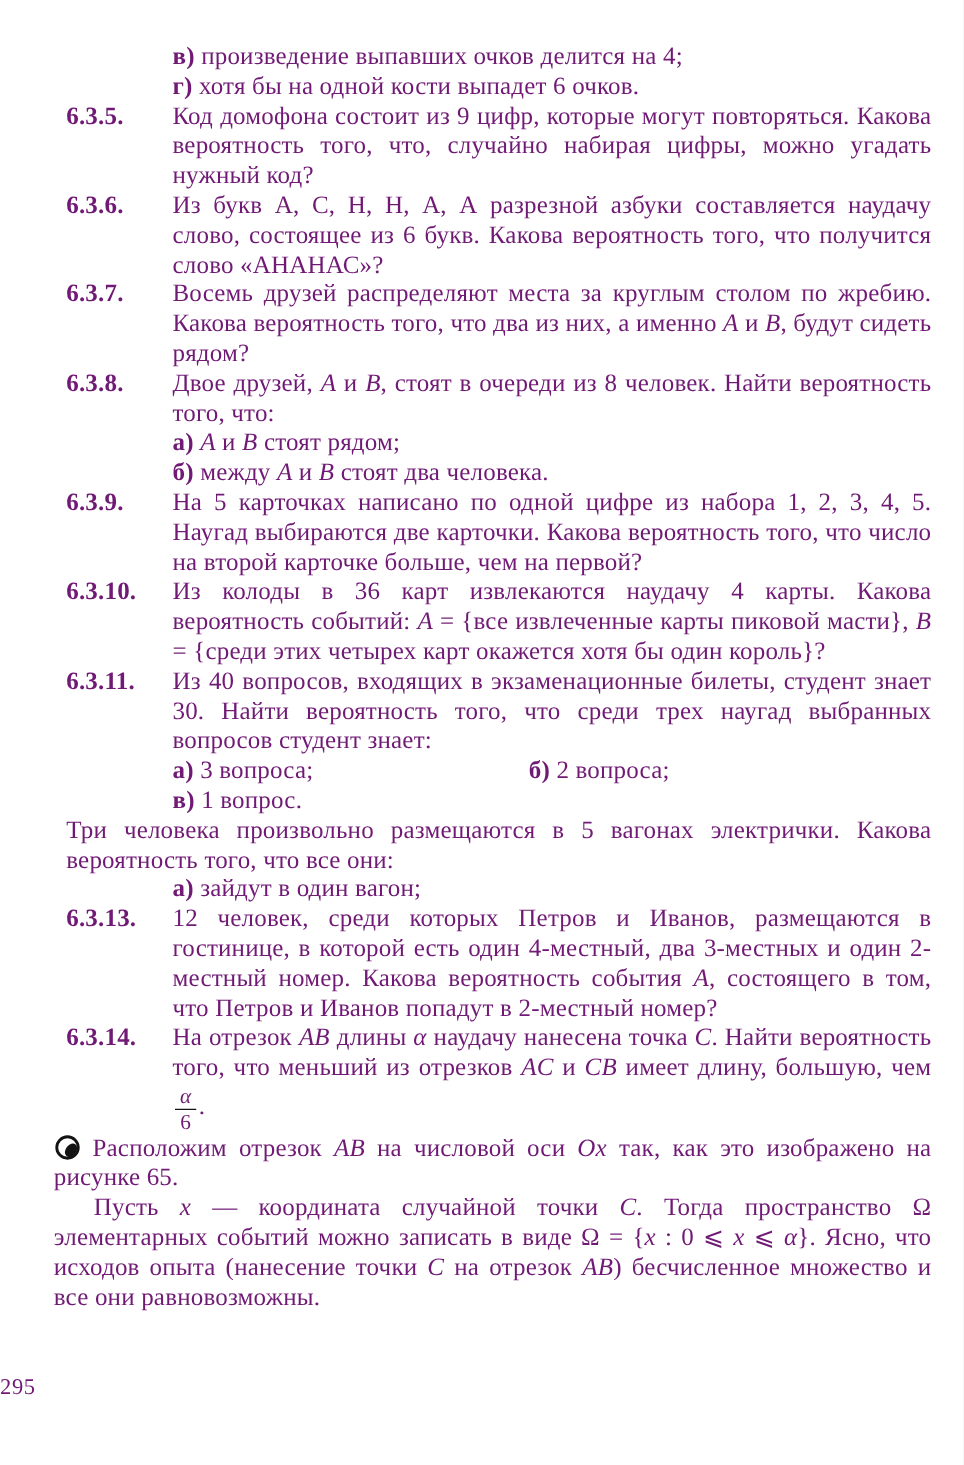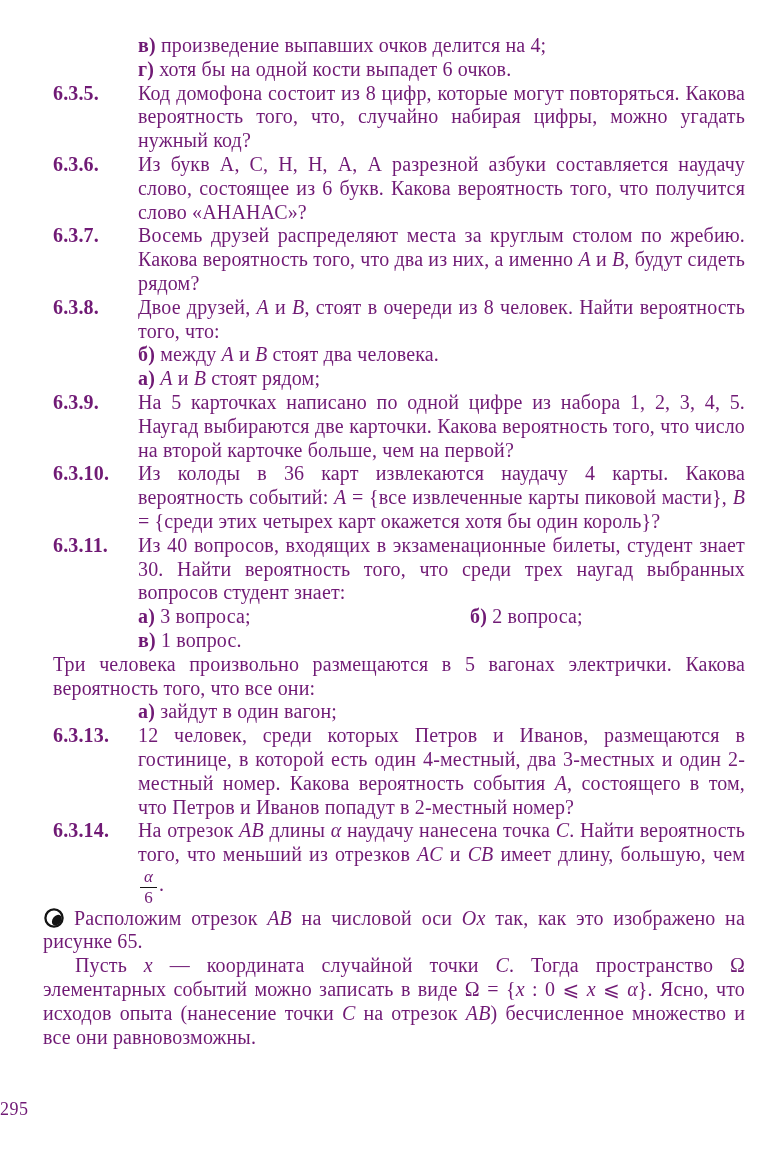--- a/index.html
+++ b/index.html
@@ -15,21 +15,21 @@
     box-sizing:border-box;
     padding:34px 26px 0 53px;
     overflow:hidden;
   }
   .problem{display:flex;}
   .problem .num{flex:0 0 85px;width:85px;font-weight:bold;}
   .problem .ptext{flex:1;text-align:justify;}
   .item{margin-left:85px;}
   .item2{margin-left:85px;display:flex;}
   .item2 .c1{width:285px;flex:0 0 285px;}
-  .item2 .c2{flex:1;margin-left:47px;}
+  .item2 .c2{flex:1;}
   .ilabel{font-weight:bold;}
   i{font-style:italic;}
   .sol,.para{margin-left:-10px;text-align:justify;}
   .para{text-indent:32px;}
   .marker{display:inline-block;width:24px;height:22px;margin-right:7px;vertical-align:-4px;}
   .frac{
     display:inline-flex;flex-direction:column;align-items:center;
     vertical-align:middle;line-height:1.05;font-size:17px;
     margin:0 2px;letter-spacing:0;
   }
@@ -42,36 +42,36 @@
 </style>
 </head>
 <body>
 
 <div class="page">
   <div id="content">
       <div class="item"><b class="ilabel">в)</b> <span>произведение выпавших очков делится на 4;</span></div>
       <div class="item"><b class="ilabel">г)</b> <span>хотя бы на одной кости выпадет 6 очков.</span></div>
       <div class="problem">
         <span class="num">6.3.5.</span>
-        <div class="ptext">Код домофона состоит из 8 цифр, которые могут повторяться. Какова вероятность того, что, случайно набирая цифры, можно угадать нужный код?</div>
+        <div class="ptext">Код домофона состоит из 9 цифр, которые могут повторяться. Какова вероятность того, что, случайно набирая цифры, можно угадать нужный код?</div>
       </div>
       <div class="problem">
         <span class="num">6.3.6.</span>
         <div class="ptext">Из букв А, С, Н, Н, А, А разрезной азбуки составляется наудачу слово, состоящее из 6 букв. Какова вероятность того, что получится слово «АНАНАС»?</div>
       </div>
       <div class="problem">
         <span class="num">6.3.7.</span>
         <div class="ptext">Восемь друзей распределяют места за круглым столом по жребию. Какова вероятность того, что два из них, а именно <i>A</i> и <i>B</i>, будут сидеть рядом?</div>
       </div>
       <div class="problem">
         <span class="num">6.3.8.</span>
         <div class="ptext">Двое друзей, <i>A</i> и <i>B</i>, стоят в очереди из 8 человек. Найти вероятность того, что:</div>
       </div>
+      <div class="item"><b class="ilabel">а)</b> <span><i>A</i> и <i>B</i> стоят рядом;</span></div>
       <div class="item"><b class="ilabel">б)</b> <span>между <i>A</i> и <i>B</i> стоят два человека.</span></div>
-      <div class="item"><b class="ilabel">а)</b> <span><i>A</i> и <i>B</i> стоят рядом;</span></div>
       <div class="problem">
         <span class="num">6.3.9.</span>
         <div class="ptext">На 5 карточках написано по одной цифре из набора 1, 2, 3, 4, 5. Наугад выбираются две карточки. Какова вероятность того, что число на второй карточке больше, чем на первой?</div>
       </div>
       <div class="problem">
         <span class="num">6.3.10.</span>
         <div class="ptext">Из колоды в 36 карт извлекаются наудачу 4 карты. Какова вероятность событий: <i>A</i> = {все извлеченные карты пиковой масти}, <i>B</i> = {среди этих четырех карт окажется хотя бы один король}?</div>
       </div>
       <div class="problem">
         <span class="num">6.3.11.</span>

